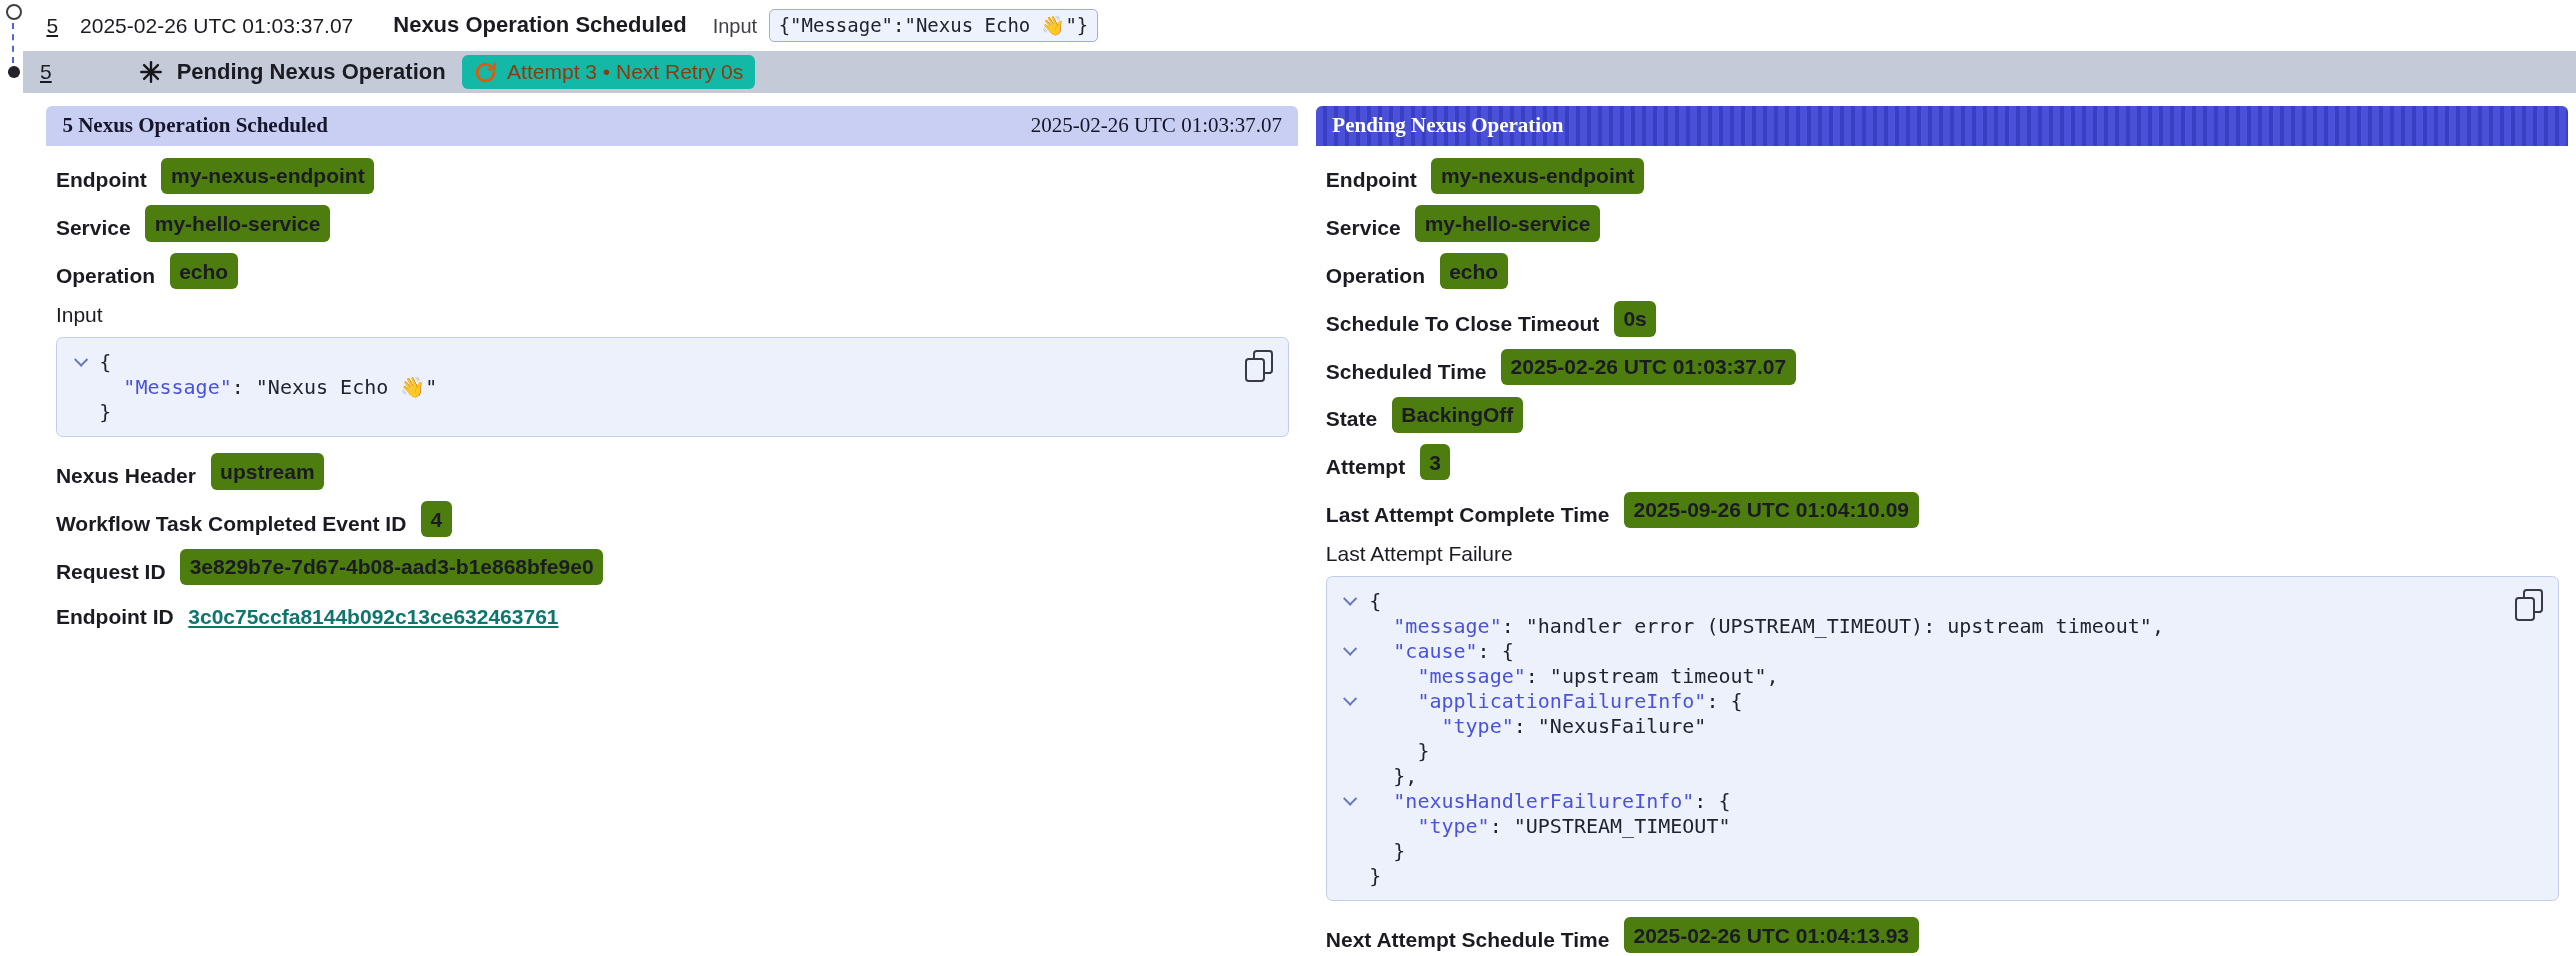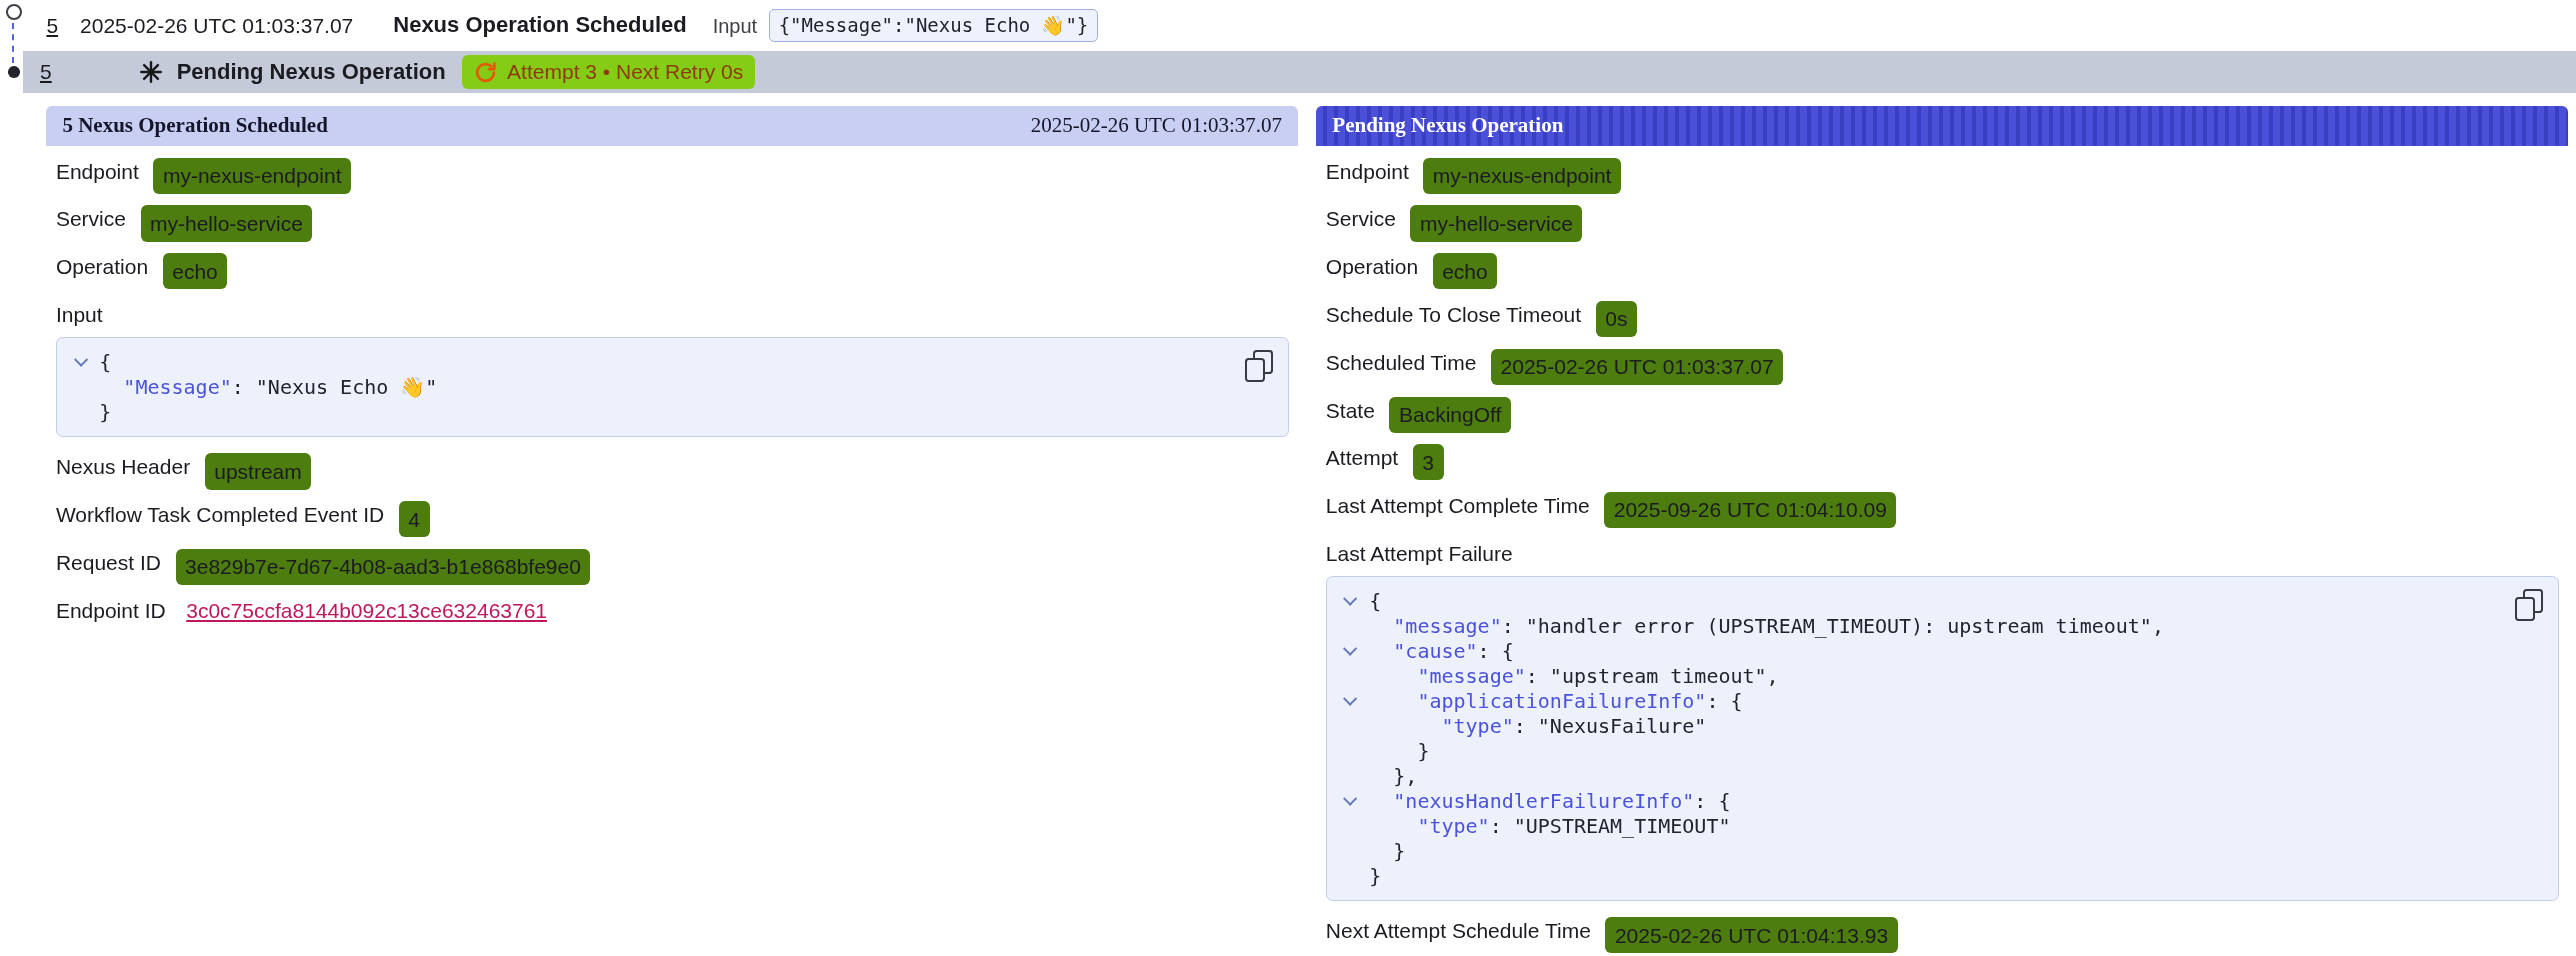--- a/index.html
+++ b/index.html
@@ -30,39 +30,39 @@
   .input-inline-label { margin-left:26px; font-size:20px; color:#3f3f46; }
   .input-chip { margin-left:11.7px; font-family:"DejaVu Sans Mono","Liberation Mono",monospace;
     font-size:19px; background:#eef2fc; border:1.5px solid #9fade2; border-radius:5.1px;
     padding:2.9px 8.8px; color:#20242e; white-space:pre; }
 
   .history-row-2 { height:42px; background:#c5cad8; display:flex; align-items:center; }
   .ev-id2 { margin-left:17px; text-decoration:underline; cursor:pointer; }
   .pending-icon { margin-left:86px; width:26px; height:26px; flex:none; }
   .pending-title { margin-left:13px; font-weight:700; font-size:22px; }
   .retry-badge { margin-left:16px; display:inline-flex; align-items:center; gap:8.8px;
-    height:34px; padding:0 11.7px; background:#84cc16; border-radius:5.9px;
+    height:34px; padding:0 11.7px; background:#14b8a6; border-radius:5.9px;
     color:#8f3a0e; font-size:21px; }
   .retry-icon { width:25px; height:25px; flex:none; }
 
   
   .panels { display:flex; gap:18.3px; margin:13px 8px 0 23.4px; align-items:flex-start; }
   .panel { flex:1; min-width:0; }
   .panel-header { height:40px; display:flex; align-items:center; padding:0 16px;
     font-size:21px; border-radius:5.9px 5.9px 0 0;font-family:Liberation Serif, serif; }
   .panel-header--event { background:#c9cff2; justify-content:space-between; color:#15152b; }
   .panel-header--event .ph-title { font-weight:600; }
   .panel-header--pending { color:#ffffff; font-weight:700;
     background:repeating-linear-gradient(90deg,#4b50d8 0px 6.6px,#393ec2 6.6px 11px); }
 
   .panel-body { padding:11.7px 9.5px 0; }
-  .field { display:flex; align-items:flex-start; gap:14.6px; min-height:34px; margin-bottom:11.7px; }
+  .field { display:flex; align-items:flex-end; gap:14.6px; min-height:34px; margin-bottom:11.7px;font-weight:bold; }
   .badge { background:#4d7c0f; border-radius:5.9px; padding:4.4px 9.5px; color:#1b1b22; }
   .section-label { margin:2.9px 0 8.8px; }
-  .link { text-decoration:underline; color:#be185d; cursor:pointer;margin-left:6px; }
+  .link { text-decoration:underline; color:#0f766e; cursor:pointer; }
 
   
   .code-block { position:relative; background:#edf1fb; border:1.5px solid #c3cde9;
     border-radius:6.6px; padding:11.7px 59px 11.7px 4.4px; margin-bottom:16px;
     font-family:"DejaVu Sans Mono","Liberation Mono",monospace;
     font-size:20px; line-height:25px; color:#20242e; }
   .code-line { display:flex; }
   .chev-cell { width:38px; flex:none; display:flex; align-items:center; justify-content:center; }
   .chev { width:9.5px; height:9.5px; border-left:2.2px solid #6879bb; border-bottom:2.2px solid #6879bb;
     transform:rotate(-45deg); margin-top:-5.1px; cursor:pointer; }

